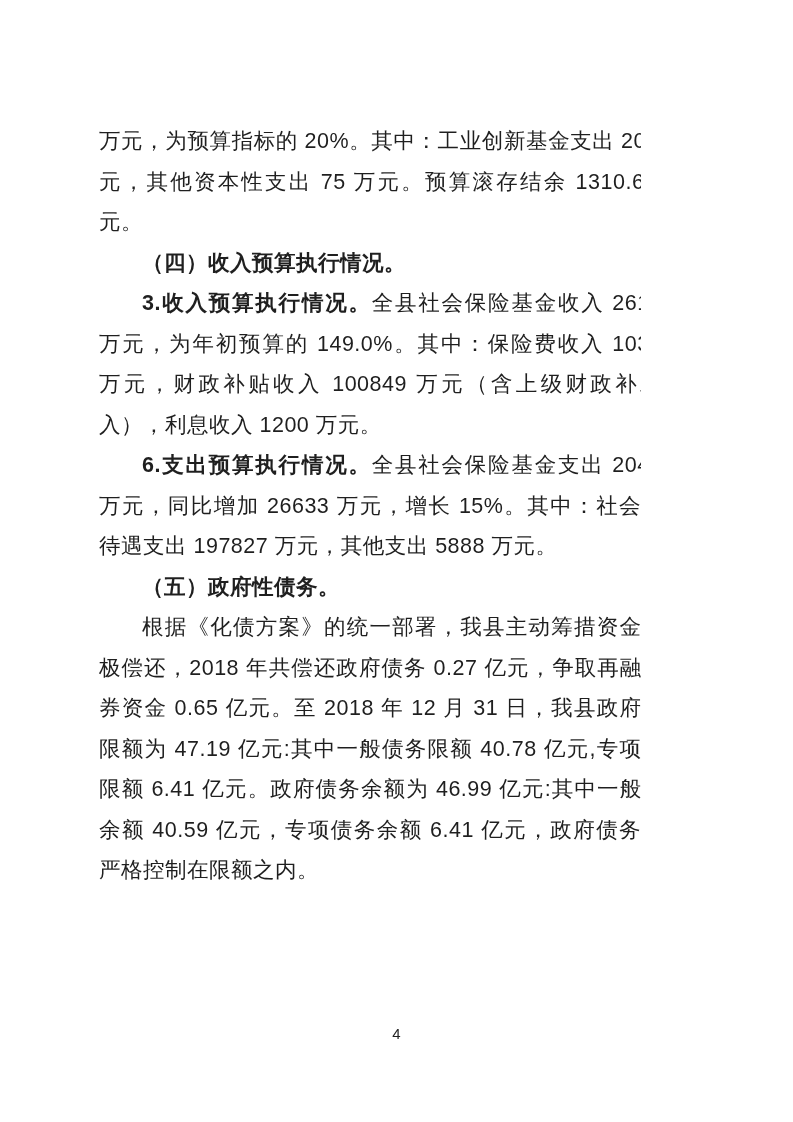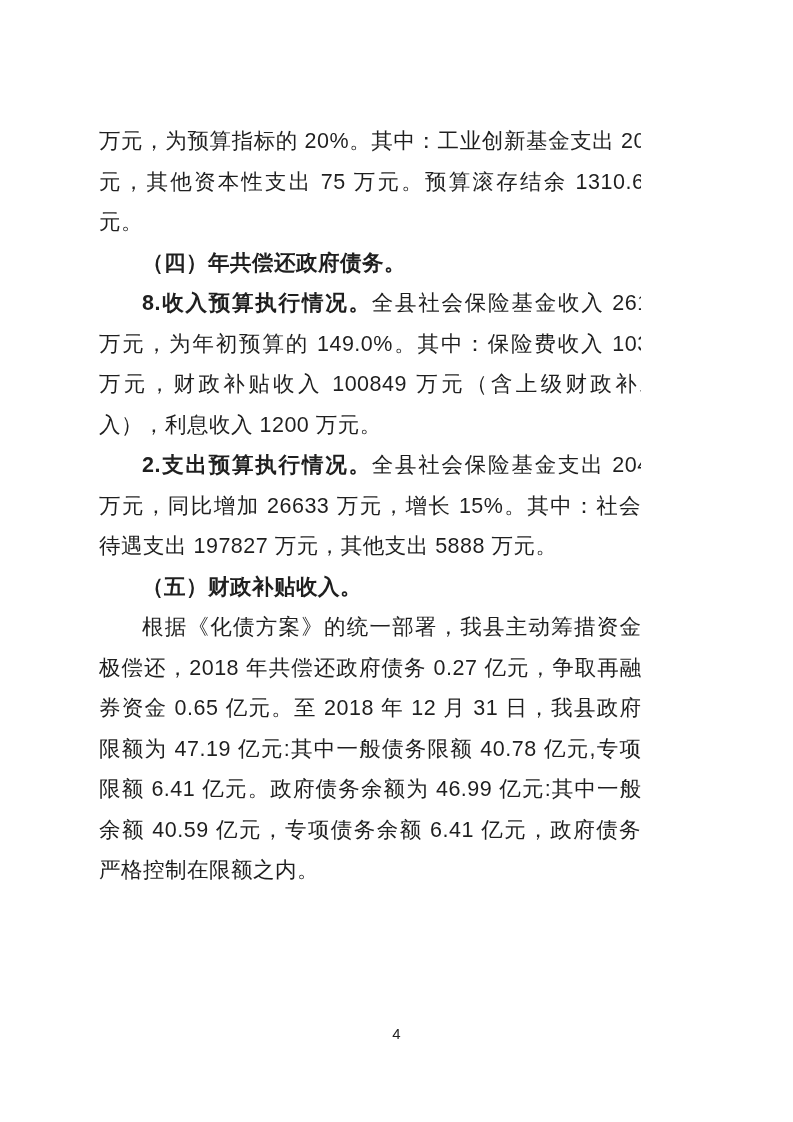--- a/index.html
+++ b/index.html
@@ -56,28 +56,28 @@
   }
 </style>
 </head>
 <body>
 
 <div class="page">
   <main class="content">
 
     <p class="no-indent">万元，为预算指标的 20%。其中：工业创新基金支出 200 万元，其他资本性支出 75 万元。预算滚存结余 1310.68 万元。</p>
 
-    <h2 class="heading">（四）年共偿还政府债务。</h2>
+    <h2 class="heading">（四）收入预算执行情况。</h2>
 
-    <p><span class="lead">8.收入预算执行情况。</span><span>全县社会保险基金收入 261741 万元，为年初预算的 149.0%。其中：保险费收入 103397 万元，财政补贴收入 100849 万元（含上级财政补助收入），利息收入 1200 万元。</span></p>
+    <p><span class="lead">3.收入预算执行情况。</span><span>全县社会保险基金收入 261741 万元，为年初预算的 149.0%。其中：保险费收入 103397 万元，财政补贴收入 100849 万元（含上级财政补助收入），利息收入 1200 万元。</span></p>
 
-    <p><span class="lead">2.支出预算执行情况。</span><span>全县社会保险基金支出 204364 万元，同比增加 26633 万元，增长 15%。其中：社会保险待遇支出 197827 万元，其他支出 5888 万元。</span></p>
+    <p><span class="lead">6.支出预算执行情况。</span><span>全县社会保险基金支出 204364 万元，同比增加 26633 万元，增长 15%。其中：社会保险待遇支出 197827 万元，其他支出 5888 万元。</span></p>
 
 
-    <h2 class="heading">（五）财政补贴收入。</h2>
+    <h2 class="heading">（五）政府性债务。</h2>
 
     <p>根据《化债方案》的统一部署，我县主动筹措资金，积极偿还，2018 年共偿还政府债务 0.27 亿元，争取再融资债券资金 0.65 亿元。至 2018 年 12 月 31 日，我县政府债务限额为 47.19 亿元:其中一般债务限额 40.78 亿元,专项债务限额 6.41 亿元。政府债务余额为 46.99 亿元:其中一般债务余额 40.59 亿元，专项债务余额 6.41 亿元，政府债务规模严格控制在限额之内。</p>
 
 
   </main>
 
   <footer class="page-number">4</footer>
 </div>
 
 </body></html>

